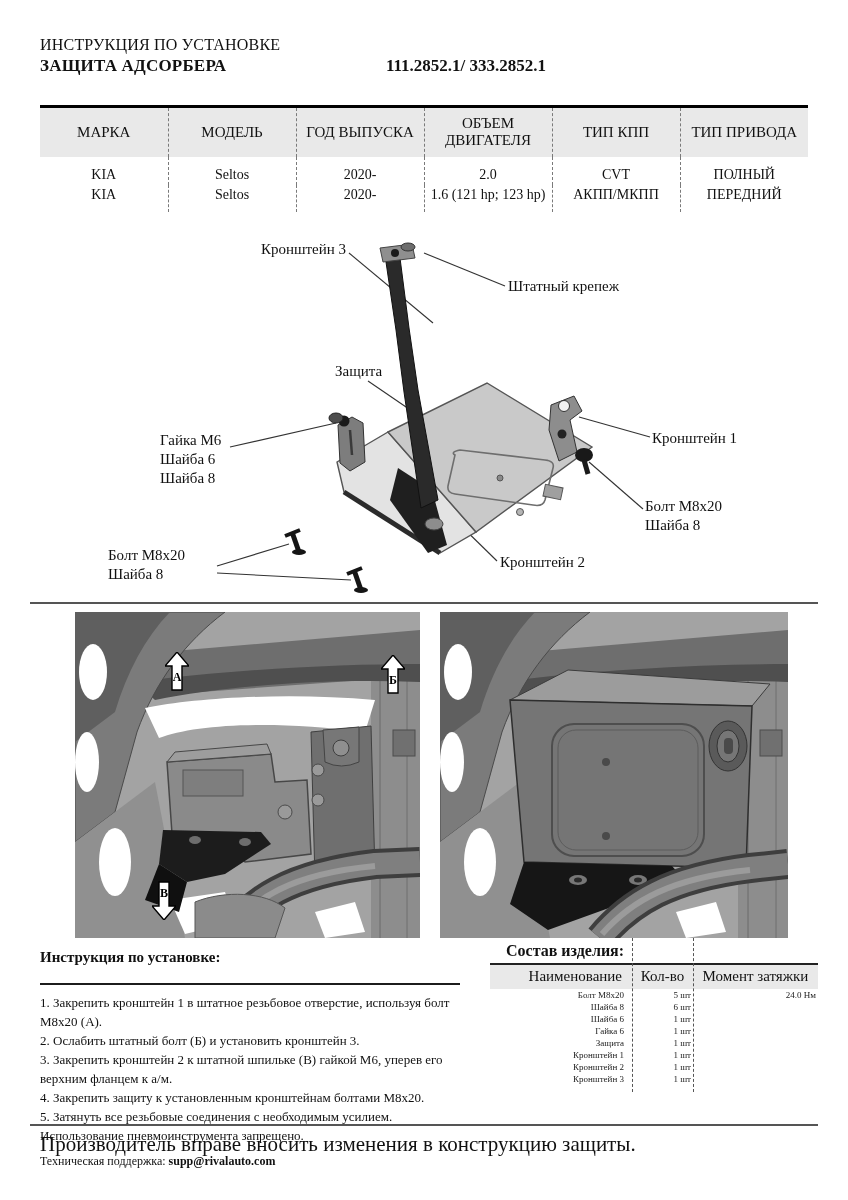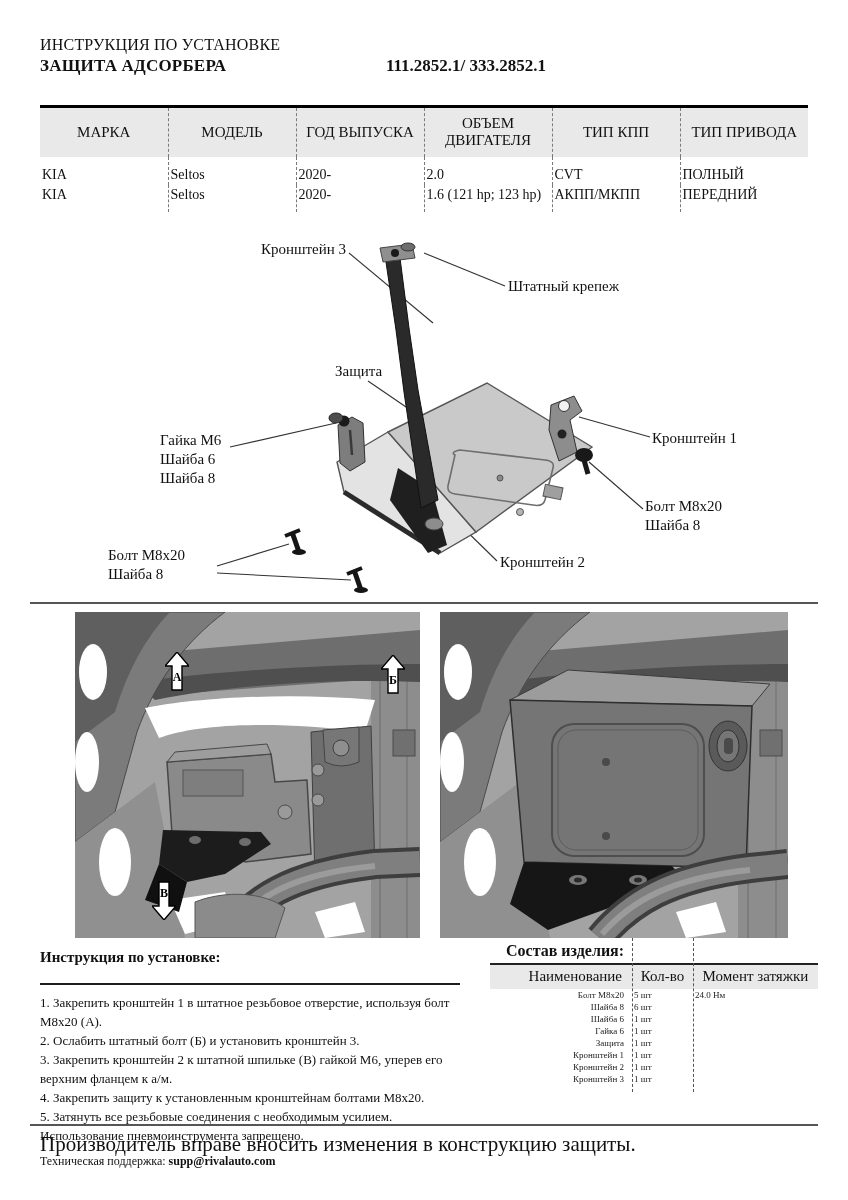--- a/index.html
+++ b/index.html
@@ -9,21 +9,21 @@
   
   .doc-type{left:40px;top:36px;font-size:16px;letter-spacing:.2px;}
   .product{left:40px;top:56px;font-size:17px;font-weight:bold;letter-spacing:.2px;text-align:right;}
   .partnums{left:345px;top:56px;font-size:17px;font-weight:bold;margin-left:41px;}
   
   .fit-wrap{left:40px;top:105px;width:768px;}
   table.fit{width:100%;border-collapse:collapse;border-top:3px solid #000;table-layout:fixed;}
   table.fit thead th{background:#e9e9e9;font-weight:400;font-size:15px;padding:7px 2px 8px;
     text-align:center;vertical-align:middle;line-height:17px;}
   table.fit th+th, table.fit td+td{border-left:1px dashed #7a7a7a;}
-  table.fit tbody td{font-size:14px;padding:1px 2px;line-height:18px;margin-top:8px;}
+  table.fit tbody td{font-size:14px;text-align:center;padding:1px 2px;line-height:18px;margin-top:8px;}
   table.fit tbody tr:first-child td{padding-top:9px;}
   table.fit tbody tr:last-child td{padding-bottom:8px;}
   
   .dlabel{position:absolute;font-size:15px;white-space:nowrap;line-height:19px;}
   .t-right{text-align:right;}
   
   .hline{position:absolute;background:#555;height:2px;}
   .hline-dark{position:absolute;background:#1c1c1c;height:2px;}
   
   .photo{position:absolute;top:612px;height:326px;overflow:hidden;}
@@ -37,21 +37,21 @@
   
   .instr-title{left:40px;top:949px;font-size:15px;font-weight:bold;}
   .instr-body{left:40px;top:993px;width:424px;font-size:13px;line-height:19px;}
   
   .parts-title{left:506px;top:942px;font-size:16px;font-weight:bold;}
   .parts-wrap{left:490px;top:963px;width:328px;}
   table.parts{width:100%;border-collapse:collapse;border-top:2px solid #222;table-layout:fixed;}
   table.parts thead th{background:#e9e9e9;font-weight:400;font-size:15px;padding:3px 8px 4px;
     text-align:center;}
   table.parts thead th.c-name{text-align:right;padding-right:10px;}
-  table.parts tbody td{font-size:9px;line-height:12px;padding:0 2px;text-align:left;color:#222;}
+  table.parts tbody td{font-size:9px;line-height:12px;padding:0 2px;text-align:right;color:#222;}
   table.parts tbody td.c-name{text-align:right;padding-right:8px;}
   .dash-v{position:absolute;width:0;border-left:1px dashed #555;}
   
   .foot1{left:40px;top:1132px;font-size:21px;}
   .foot2{left:40px;top:1154px;font-size:12px;}
   .foot2 b{font-weight:bold;}
 </style>
 </head>
 <body>
 

